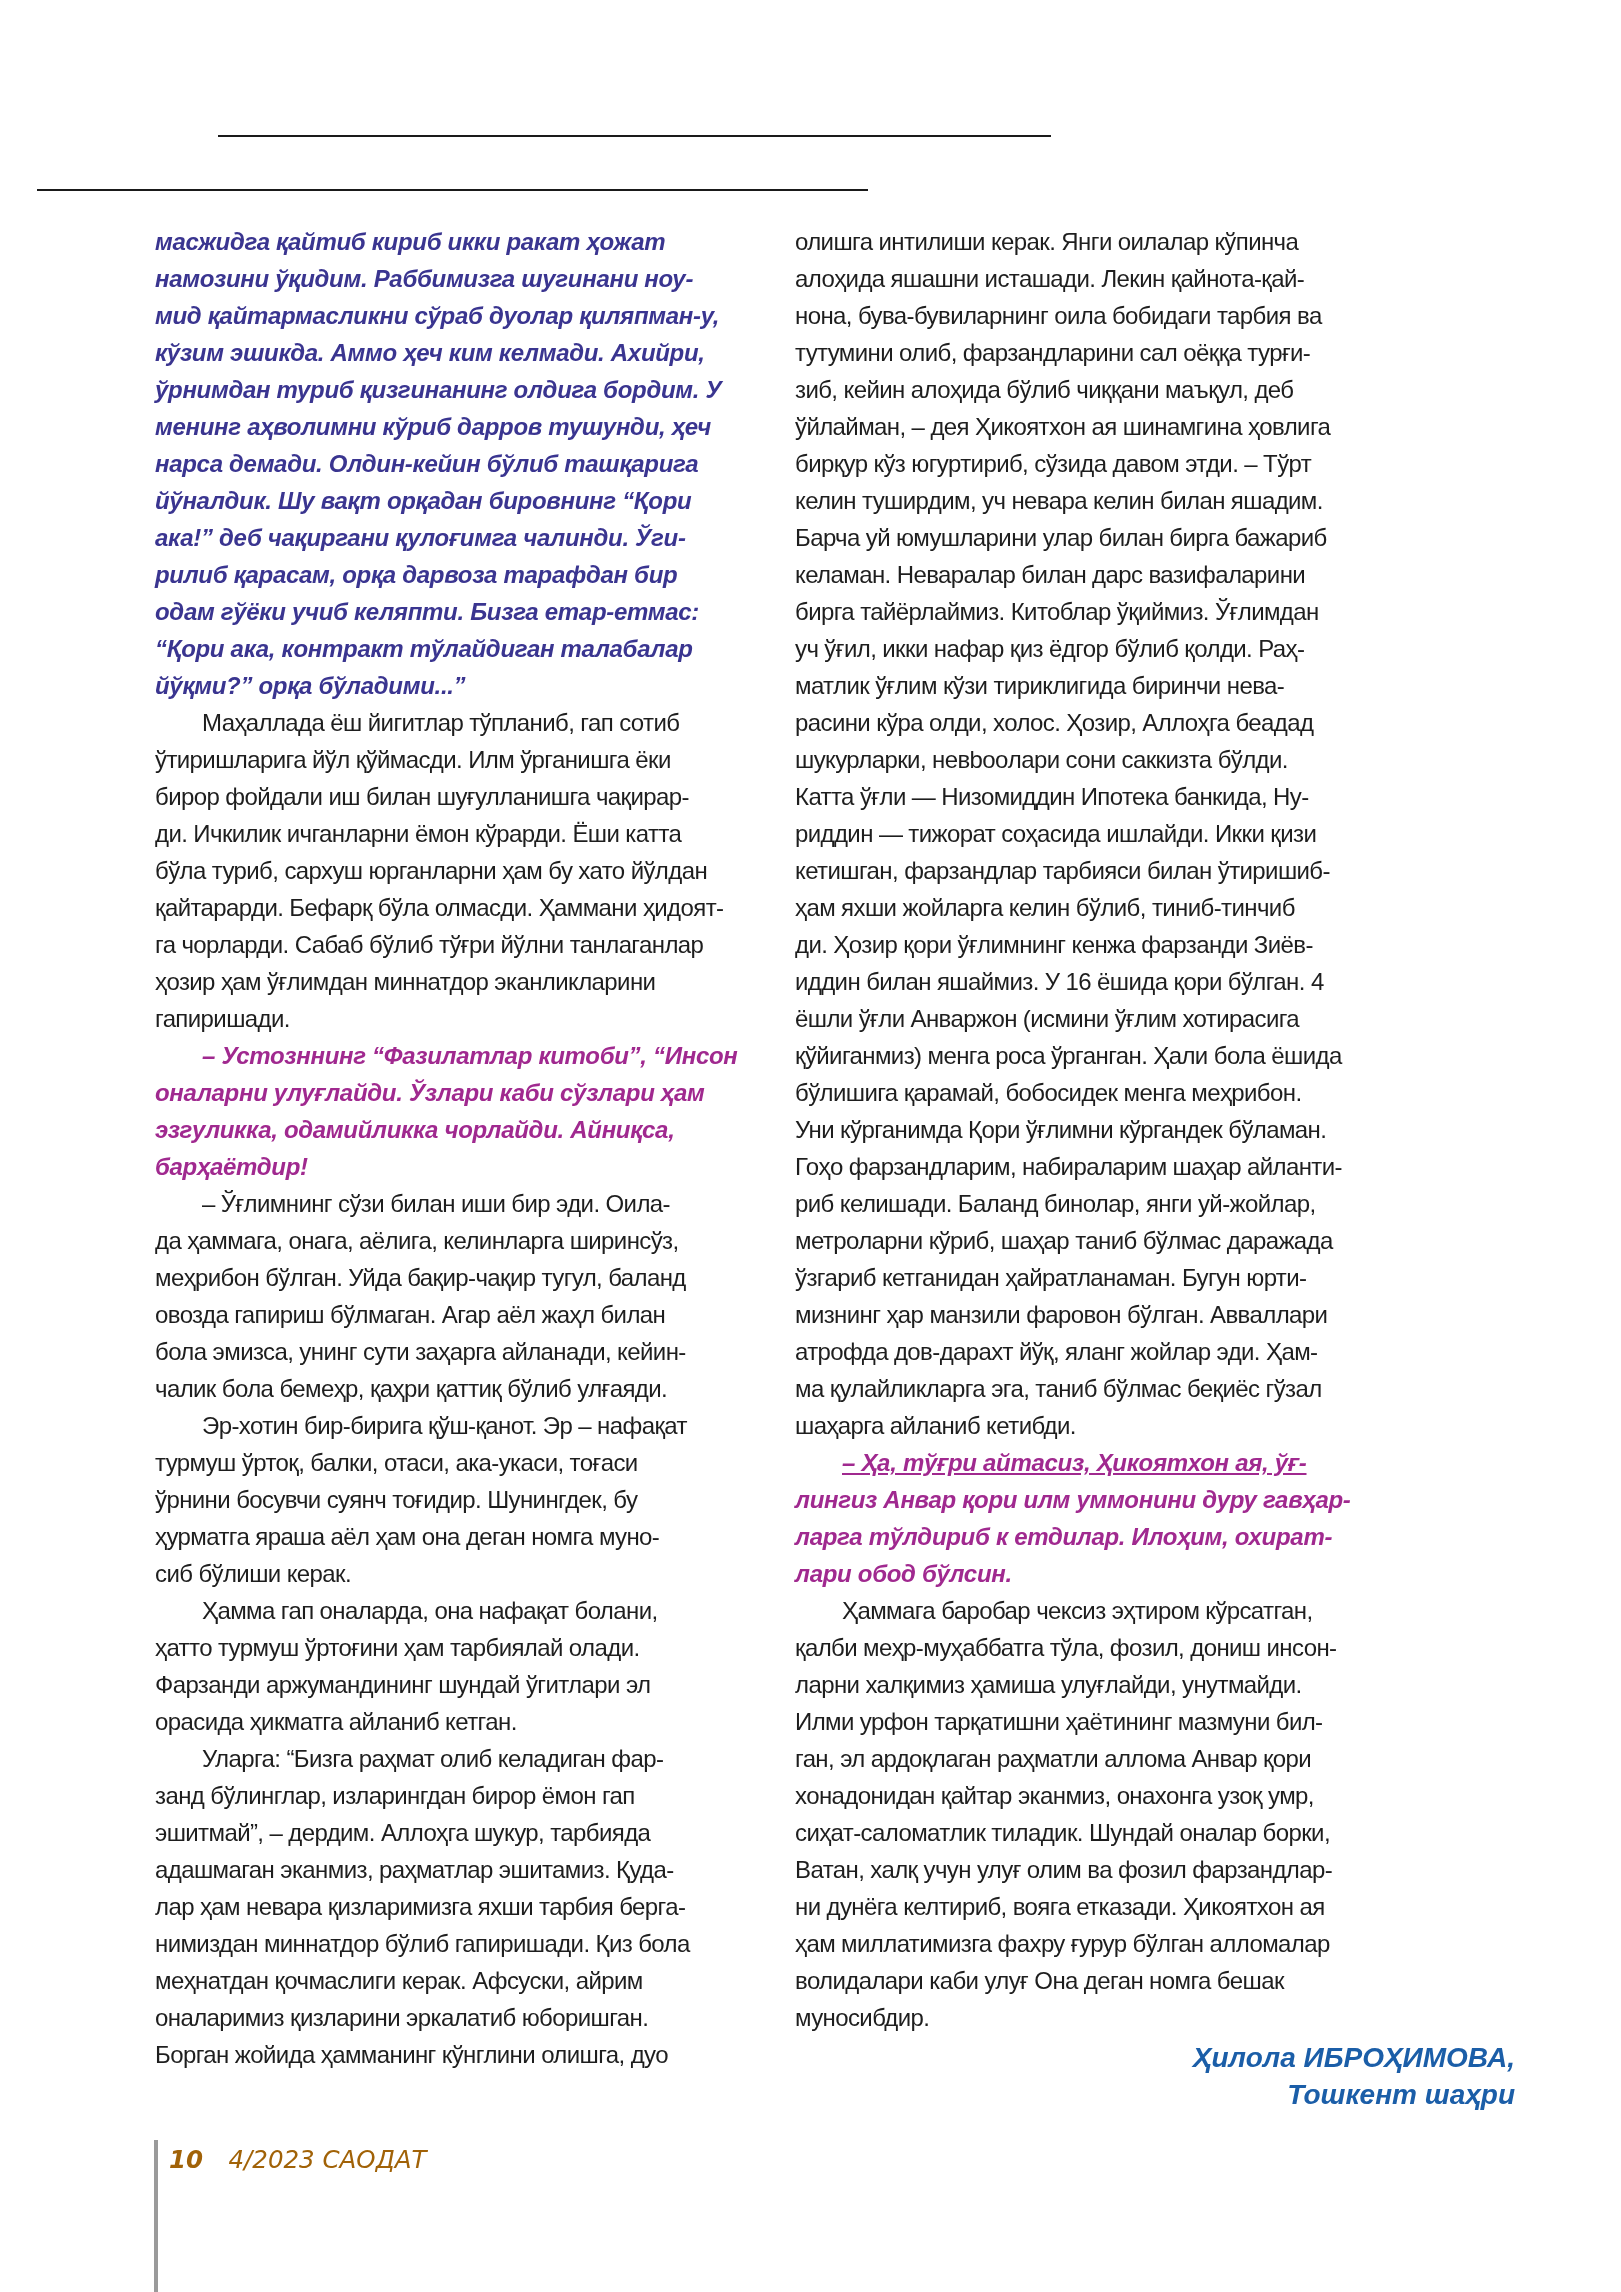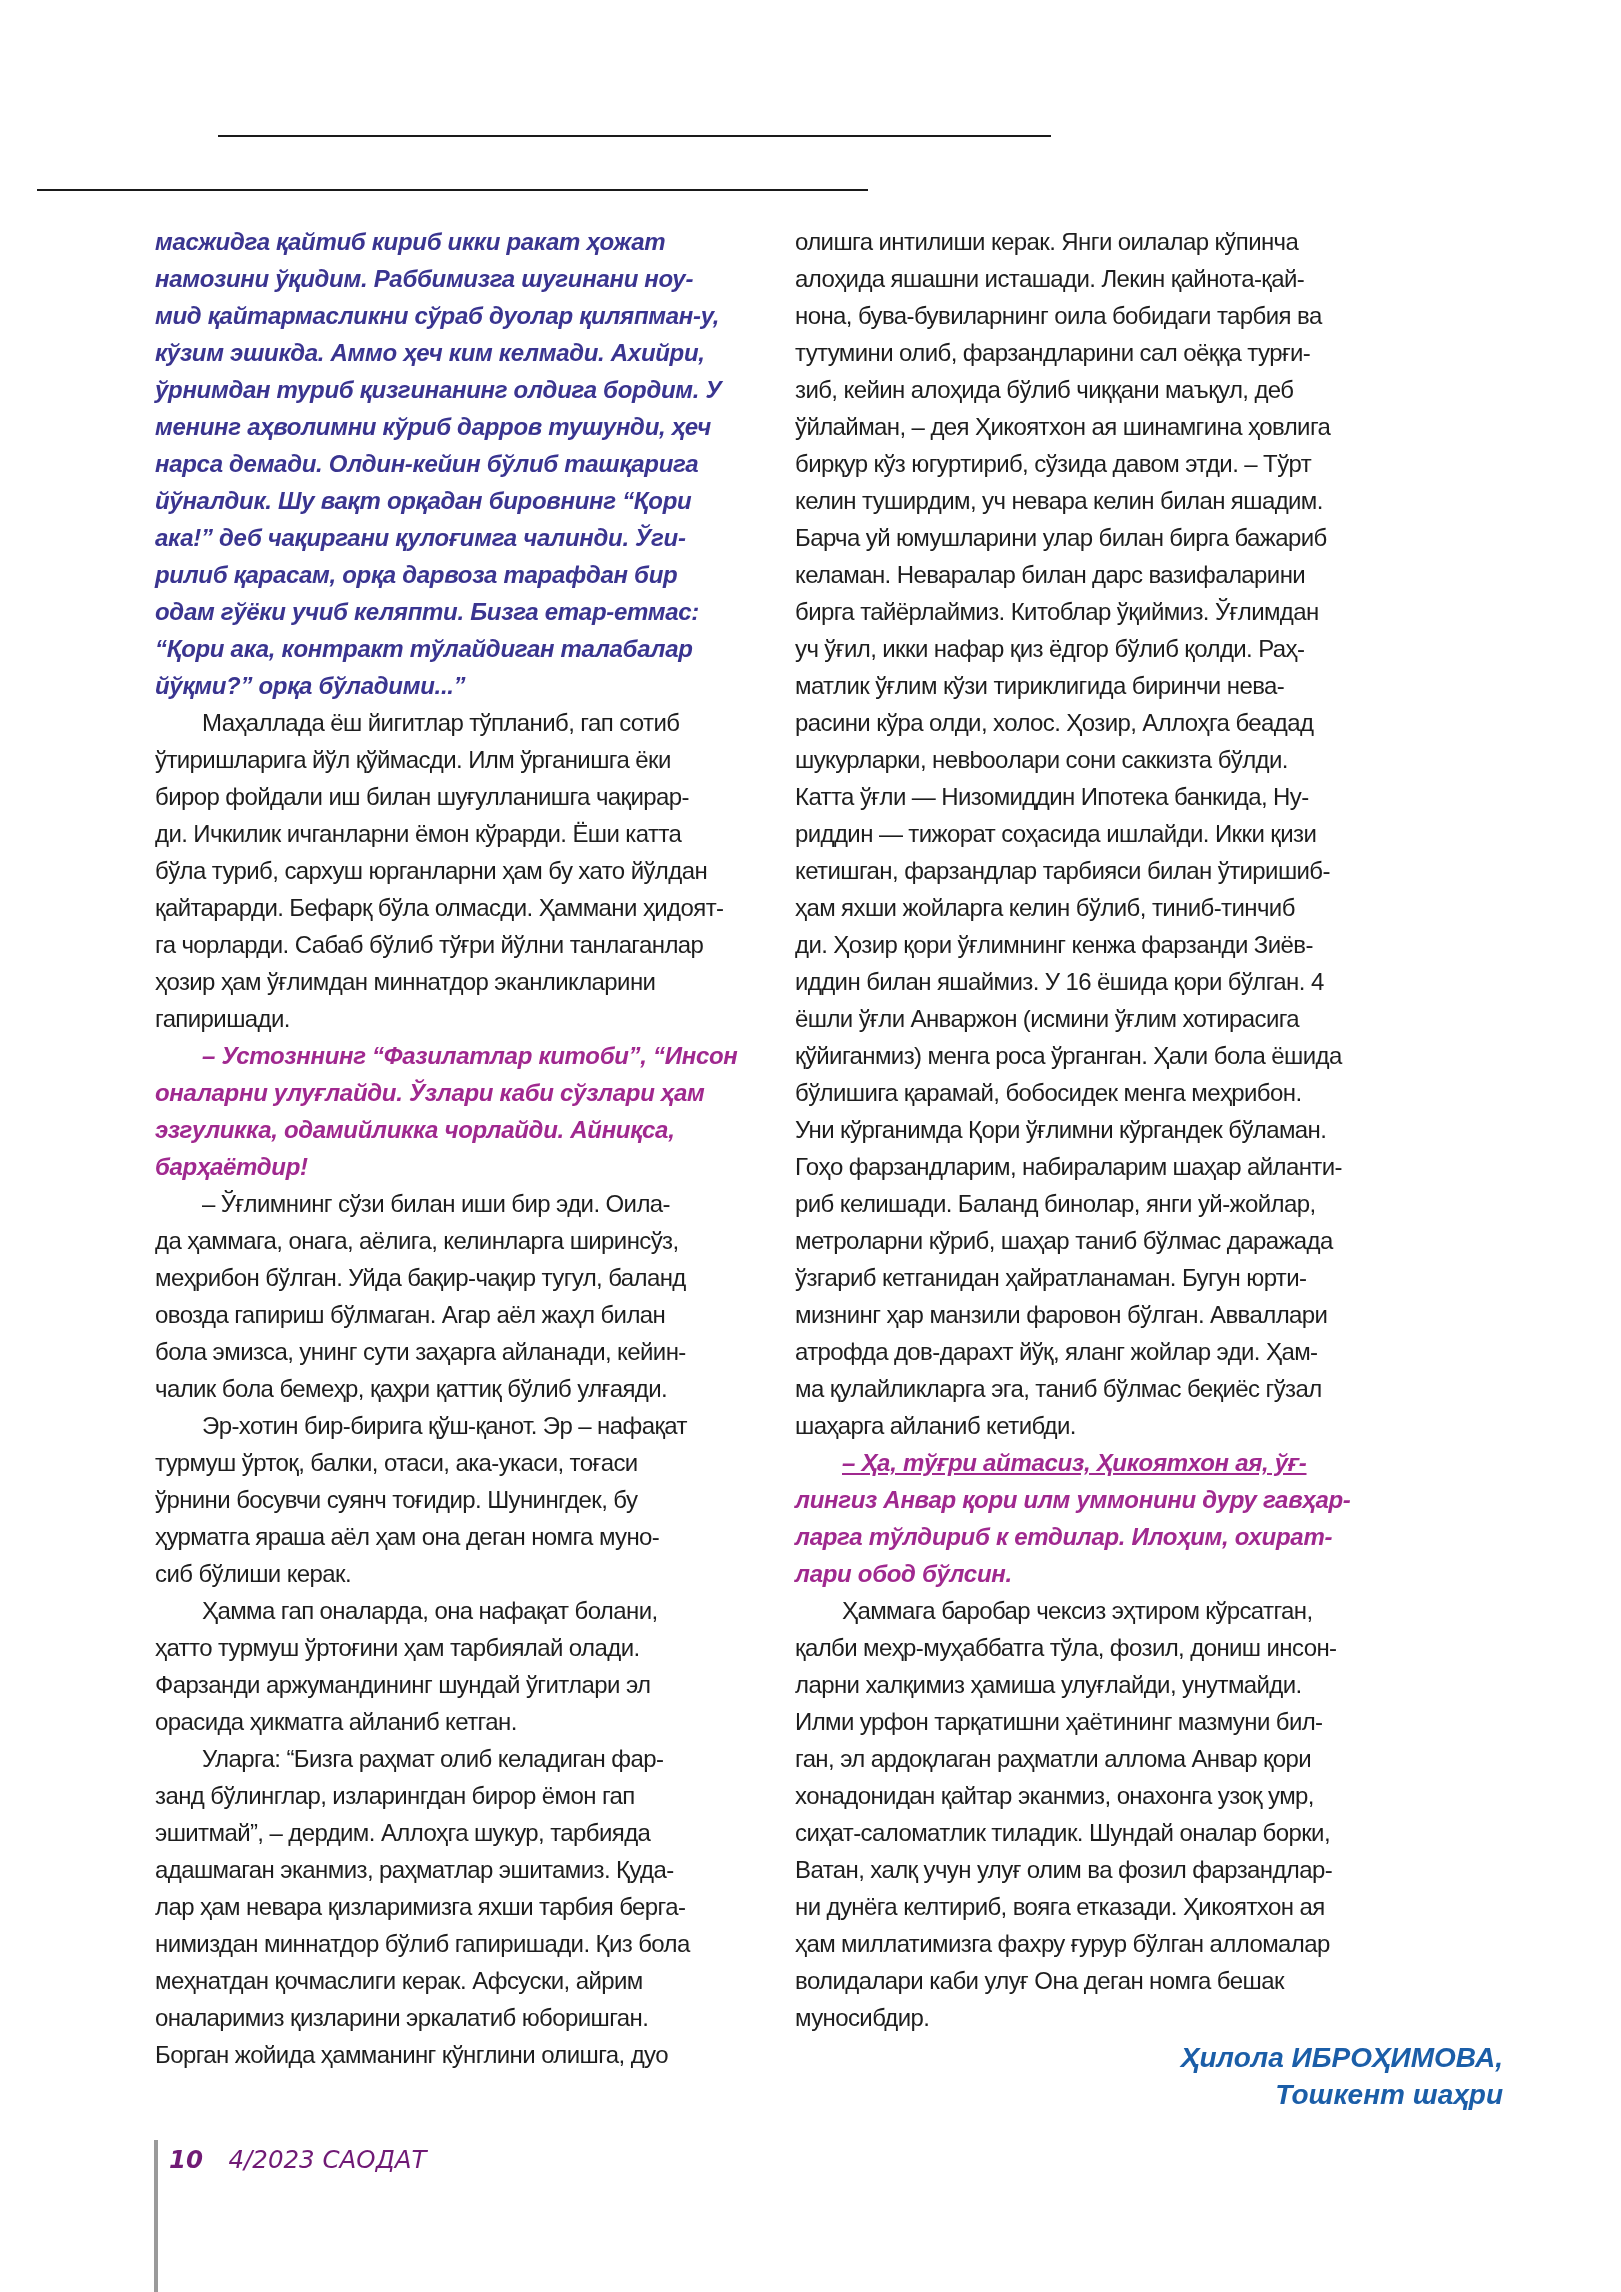--- a/index.html
+++ b/index.html
@@ -7,23 +7,23 @@
   .rule { position: absolute; height: 2px; background: #1a1a1a; }
   .rule-top { left: 218px; width: 833px; top: 135px; }
   .rule-mid { left: 37px; width: 831px; top: 189px; }
   .col { position: absolute; top: 223px; width: 676px; }
   .col-left { left: 155px; }
   .col-right { left: 795px; }
   .p { margin: 0; font-family: "Liberation Sans", sans-serif; font-size: 24px; line-height: 37px; color: #1e1e1e; letter-spacing: -0.6px; }
   .p.blue { color: #3a3590; font-style: italic; font-weight: bold; letter-spacing: -0.3px; }
   .p.magenta { color: #a0298f; font-style: italic; font-weight: bold; letter-spacing: -0.3px; }
   .line { display: block; white-space: nowrap; }
-  .signature { position: absolute; right: 118px; top: 2039px; text-align: right; font-family: "Liberation Sans", sans-serif; font-style: italic; font-weight: bold; font-size: 28px; line-height: 37px; color: #1b5ea8; }
+  .signature { position: absolute; right: 106px; top: 2039px; text-align: right; font-family: "Liberation Sans", sans-serif; font-style: italic; font-weight: bold; font-size: 28px; line-height: 37px; color: #1b5ea8; }
   .footer-bar { position: absolute; left: 154px; top: 2140px; width: 3.9px; height: 153px; background: #9a9a9a; }
-  .footer { position: absolute; left: 169px; top: 2145px; font-family: "DejaVu Sans", sans-serif; font-size: 24.5px; color: #701a75; font-style: italic; }
+  .footer { position: absolute; left: 169px; top: 2145px; font-family: "DejaVu Sans", sans-serif; font-size: 24.5px; color: #a16207; font-style: italic; }
   .footer .num { font-weight: bold; margin-right: 17.6px; }
 </style>
 </head>
 <body>
 
 <div class="rule rule-top"></div>
 <div class="rule rule-mid"></div>
 
 <div class="col col-left" id="col-left">
     <p class="p blue">

